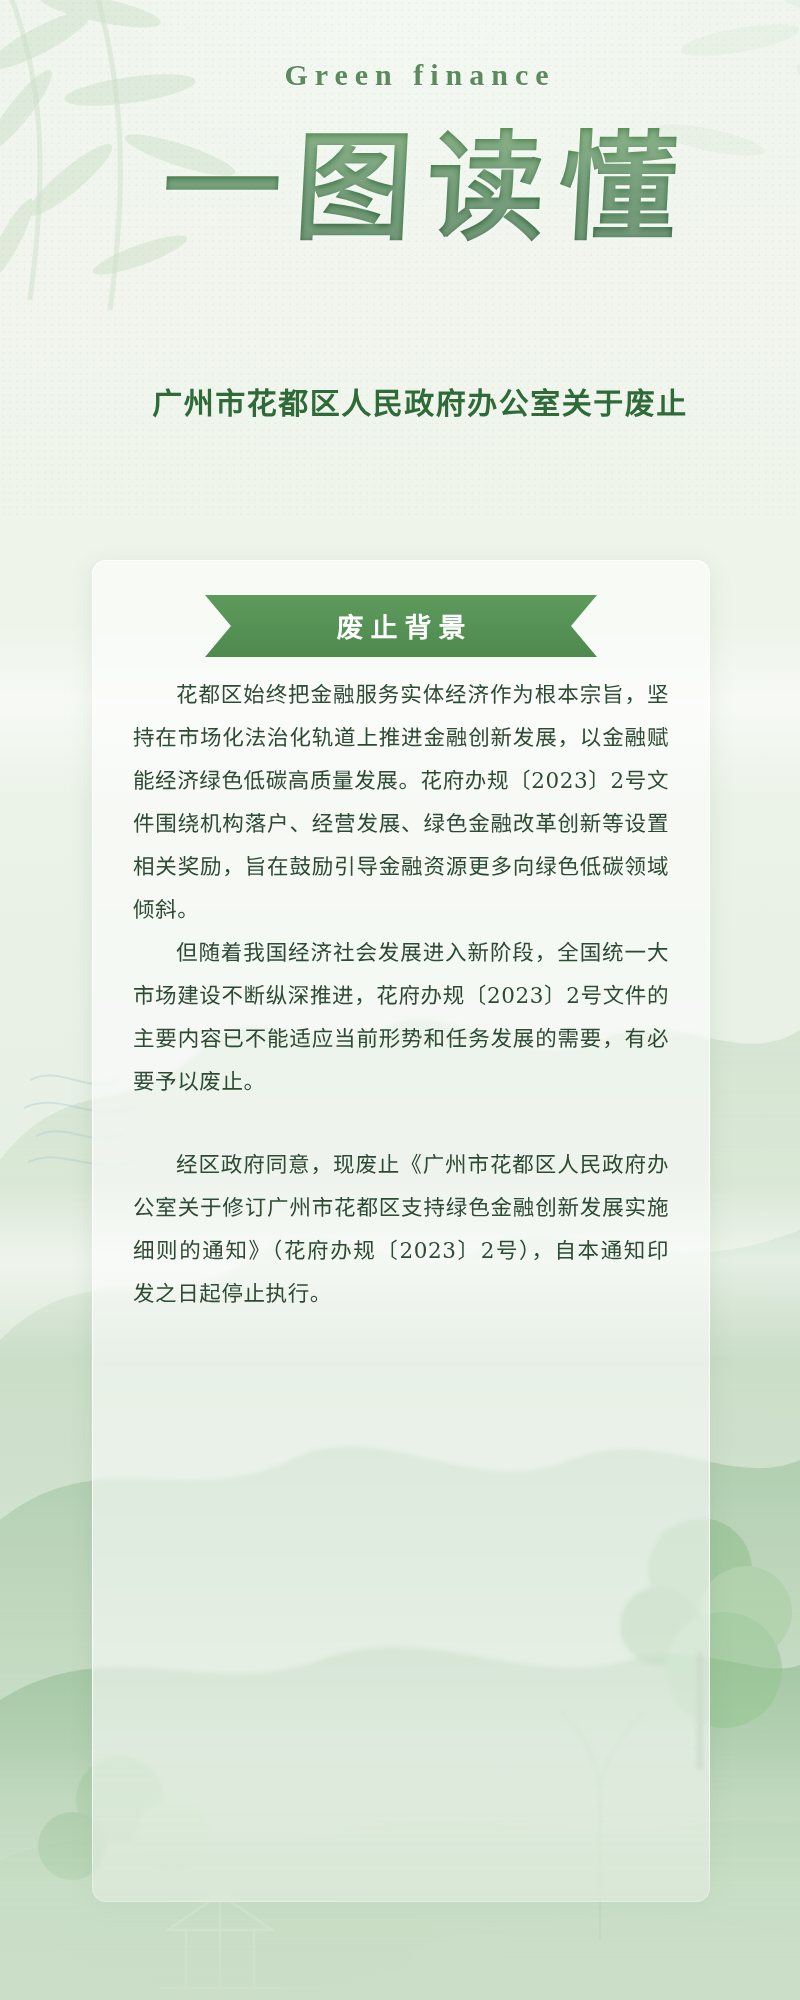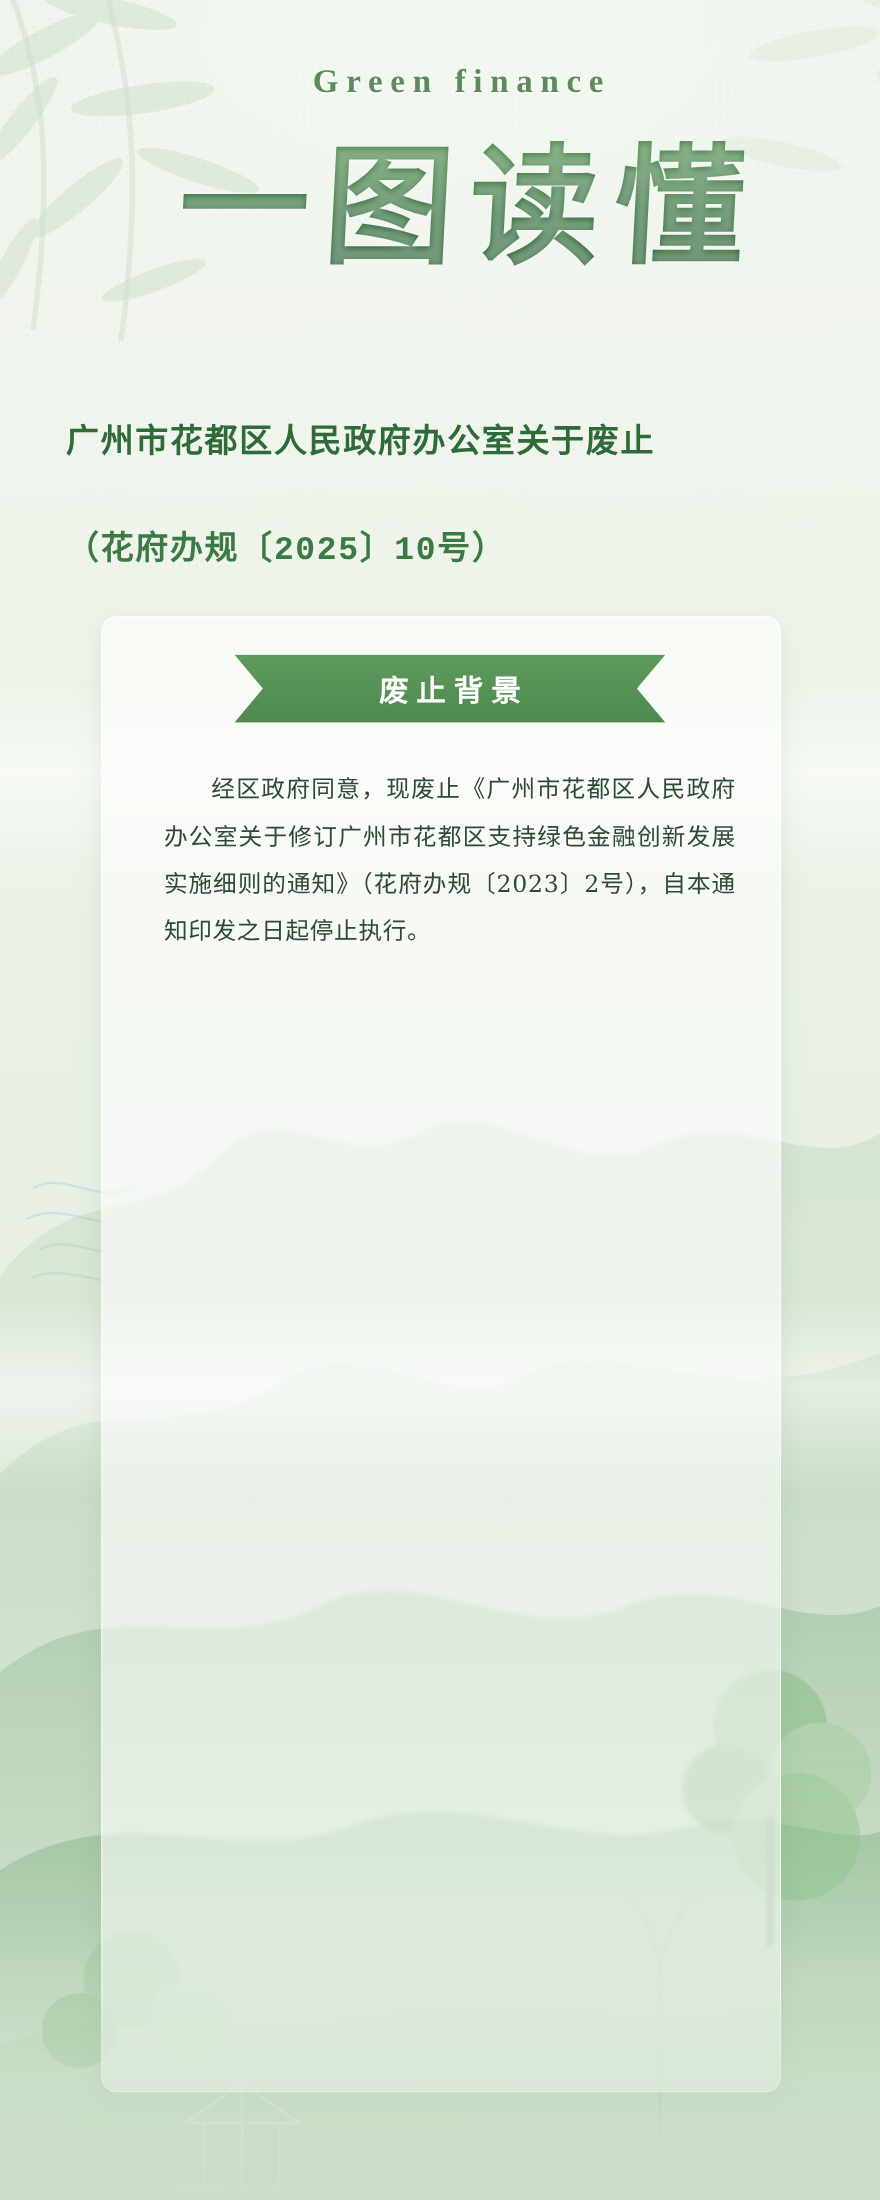--- a/index.html
+++ b/index.html
@@ -79,21 +79,22 @@
     background: linear-gradient(180deg, #4f8b4c 0%, #2f6b38 55%, #285f31 100%);
     -webkit-background-clip: text;
     background-clip: text;
     -webkit-text-fill-color: transparent;
     text-shadow: 0 2px 6px rgba(255,255,255,.35);
     transform: skewX(-3deg);
   }
 
   .doc-title {
     position: absolute; top: 380px; left: 60px; right: 60px;
-    font-family: Liberation Mono, monospace;
+    text-align: center;
+    font-family: Liberation Serif, serif;
     font-size: 30px;
     line-height: 1.62;
     font-weight: 700;
     letter-spacing: 1.5px;
     color: #2f6b38;
   }
   .doc-title .line3 {
     display: block;
     color: #3c7a44;
   }
@@ -105,21 +106,20 @@
     width: 616px;
     min-height: 1340px;
     border-radius: 14px;
     background: rgba(255,255,255,.56);
     border: 1px solid rgba(255,255,255,.85);
     box-shadow: 0 4px 24px rgba(70,110,75,.10);
     backdrop-filter: blur(2px);
   }
   .card-inner {
     padding: 34px 34px 40px 34px;
-    margin-left: 16px;
   }
 
   .section + .section { margin-top: 34px; }
 
   .ribbon-wrap { text-align: center; margin-bottom: 10px; }
   .ribbon {
     display: inline-block;
     position: relative;
     min-width: 300px;
     padding: 11px 46px 12px 46px;
@@ -255,29 +255,32 @@
   <div class="bg-layer mist-band" style="top:1180px;"></div>
   <div class="bg-layer dot-texture"></div>
 
   <div class="eyebrow">Green finance</div>
 
   <div class="main-title">一图读懂</div>
 
   <div class="doc-title">
     <span>广州市花都区人民政府办公室关于废止</span><br>
     <br>
-    <span class="line3">（花府办规〔2025〕10号）</span>
   </div>
 
   <div class="card">
     <div class="card-inner">
 
       <div class="section">
         <div class="ribbon-wrap">
           <div class="ribbon">废止背景</div>
+        </div>
+        <div class="section-body">
+          <p class="para">花都区始终把金融服务实体经济作为根本宗旨，坚持在市场化法治化轨道上推进金融创新发展，以金融赋能经济绿色低碳高质量发展。花府办规〔2023〕2号文件围绕机构落户、经营发展、绿色金融改革创新等设置相关奖励，旨在鼓励引导金融资源更多向绿色低碳领域倾斜。</p>
+          <p class="para">但随着我国经济社会发展进入新阶段，全国统一大市场建设不断纵深推进，花府办规〔2023〕2号文件的主要内容已不能适应当前形势和任务发展的需要，有必要予以废止。</p>
         </div>
       </div>
 
 
       <div class="section">
         <div class="section-body">
           <p class="para">经区政府同意，现废止《广州市花都区人民政府办公室关于修订广州市花都区支持绿色金融创新发展实施细则的通知》（花府办规〔2023〕2号），自本通知印发之日起停止执行。</p>
         </div>
       </div>
 

